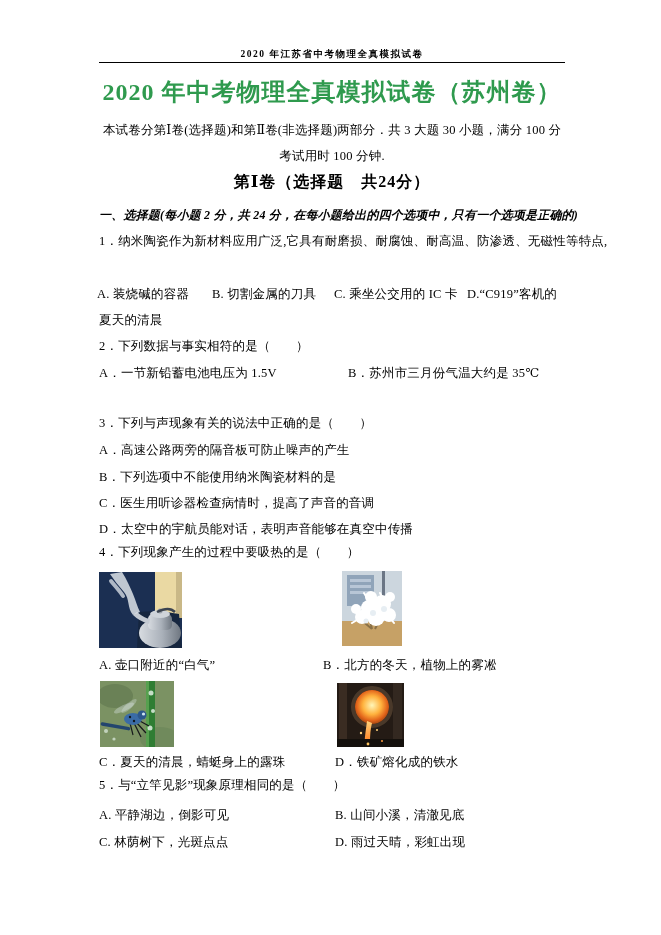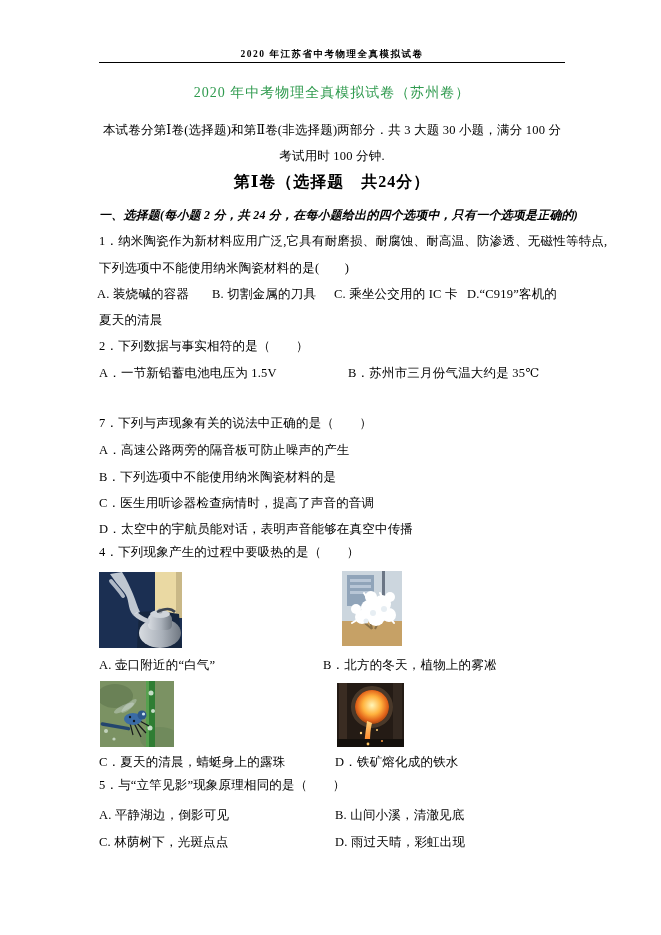--- a/index.html
+++ b/index.html
@@ -4,21 +4,21 @@
 <style>
   html,body{margin:0;padding:0;background:#ffffff;}
   .page{
     position:relative;width:661px;height:888px;background:#ffffff;
     font-family:"Liberation Serif","DejaVu Serif",serif;color:#000;overflow:hidden;
   }
   .ln{position:absolute;font-size:12.5px;line-height:15px;white-space:nowrap;letter-spacing:.2px;}
   .center{left:99px;width:466px;text-align:center;}
   .runhead{font-size:9.5px;font-weight:bold;letter-spacing:1.5px;}
   .rule{position:absolute;left:99px;width:466px;border-top:1.6px solid #000;height:0;}
-  .title{font-size:14px;font-weight:normal;letter-spacing:1px;text-align:center;}
+  .title{font-size:24px;font-weight:bold;letter-spacing:1px;text-align:center;}
   .sec{font-size:16px;font-weight:bold;letter-spacing:1px;}
   .bi{font-weight:bold;font-style:italic;font-size:12px;text-align:right;}
   .fig{position:absolute;line-height:0;}
   svg{display:block;}
 </style>
 </head>
 <body>
 
 <div class="page">
 
@@ -28,32 +28,31 @@
   <div class="ln center title" style="top: 85px; color: rgb(47, 154, 78);">2020 年中考物理全真模拟试卷（苏州卷）</div>
 
   <div class="ln center" style="top:123px">本试卷分第Ⅰ卷(选择题)和第Ⅱ卷(非选择题)两部分．共 3 大题 30 小题，满分 100 分</div>
   <div class="ln center" style="top:149px">考试用时 100 分钟.</div>
 
   <div class="ln center sec" style="top:174px">第Ⅰ卷（选择题　共24分）</div>
 
   <div class="ln bi" style="top:208px;left:99px">一、选择题(每小题 2 分，共 24 分，在每小题给出的四个选项中，只有一个选项是正确的)</div>
 
   <div class="ln" style="top:234px;left:99px">1．纳米陶瓷作为新材料应用广泛,它具有耐磨损、耐腐蚀、耐高温、防渗透、无磁性等特点,</div>
-  <div class="ln" style="top:261px;left:99px">下列选项中不能使用纳米陶瓷材料的是(　　)</div>
   <div class="ln" style="top:287px;left:97px">A. 装烧碱的容器</div>
   <div class="ln" style="top:287px;left:212px">B. 切割金属的刀具</div>
   <div class="ln" style="top:287px;left:334px">C. 乘坐公交用的 IC 卡</div>
   <div class="ln" style="top:287px;left:467px">D.“C919”客机的</div>
   <div class="ln" style="top:313px;left:99px">夏天的清晨</div>
 
   <div class="ln" style="top:339px;left:99px">2．下列数据与事实相符的是（　　）</div>
   <div class="ln" style="top:366px;left:99px">A．一节新铅蓄电池电压为 1.5V</div>
   <div class="ln" style="top:366px;left:348px">B．苏州市三月份气温大约是 35℃</div>
 
-  <div class="ln" style="top:416px;left:99px">7．下列与声现象有关的说法中正确的是（　　）</div>
+  <div class="ln" style="top:416px;left:99px">3．下列与声现象有关的说法中正确的是（　　）</div>
   <div class="ln" style="top:443px;left:99px">A．高速公路两旁的隔音板可防止噪声的产生</div>
   <div class="ln" style="top:470px;left:99px">B．下列选项中不能使用纳米陶瓷材料的是</div>
   <div class="ln" style="top:496px;left:99px">C．医生用听诊器检查病情时，提高了声音的音调</div>
   <div class="ln" style="top:522px;left:99px">D．太空中的宇航员能对话，表明声音能够在真空中传播</div>
 
   <div class="ln" style="top:545px;left:99px">4．下列现象产生的过程中要吸热的是（　　）</div>
 
   <div class="fig" style="top:572px;left:99px">
     <svg viewBox="0 0 83 76" width="83" height="76">
       <defs>

